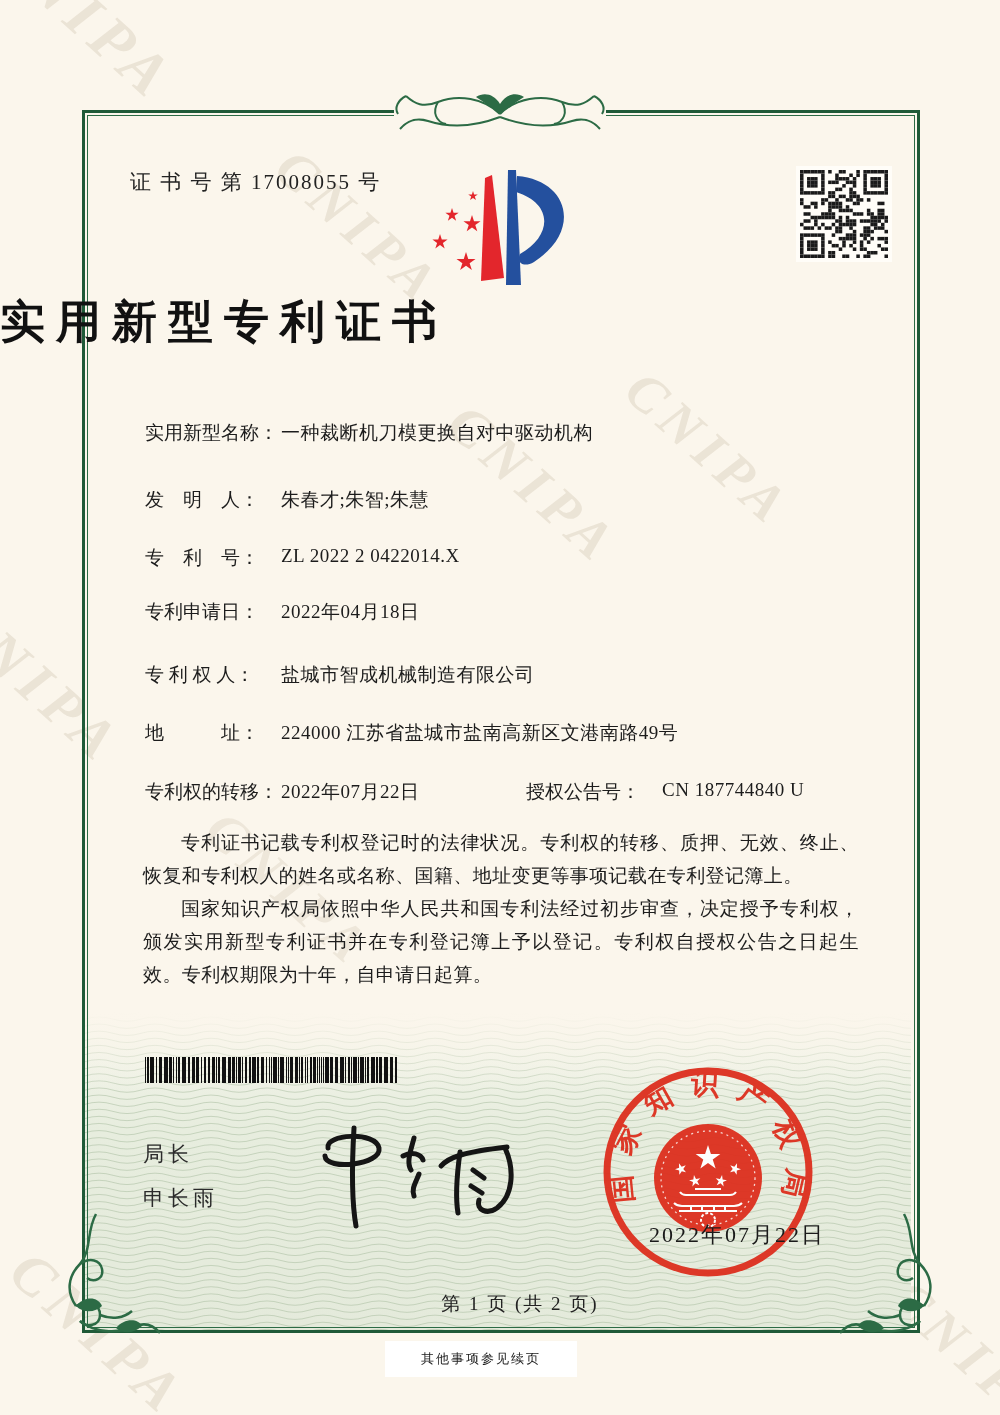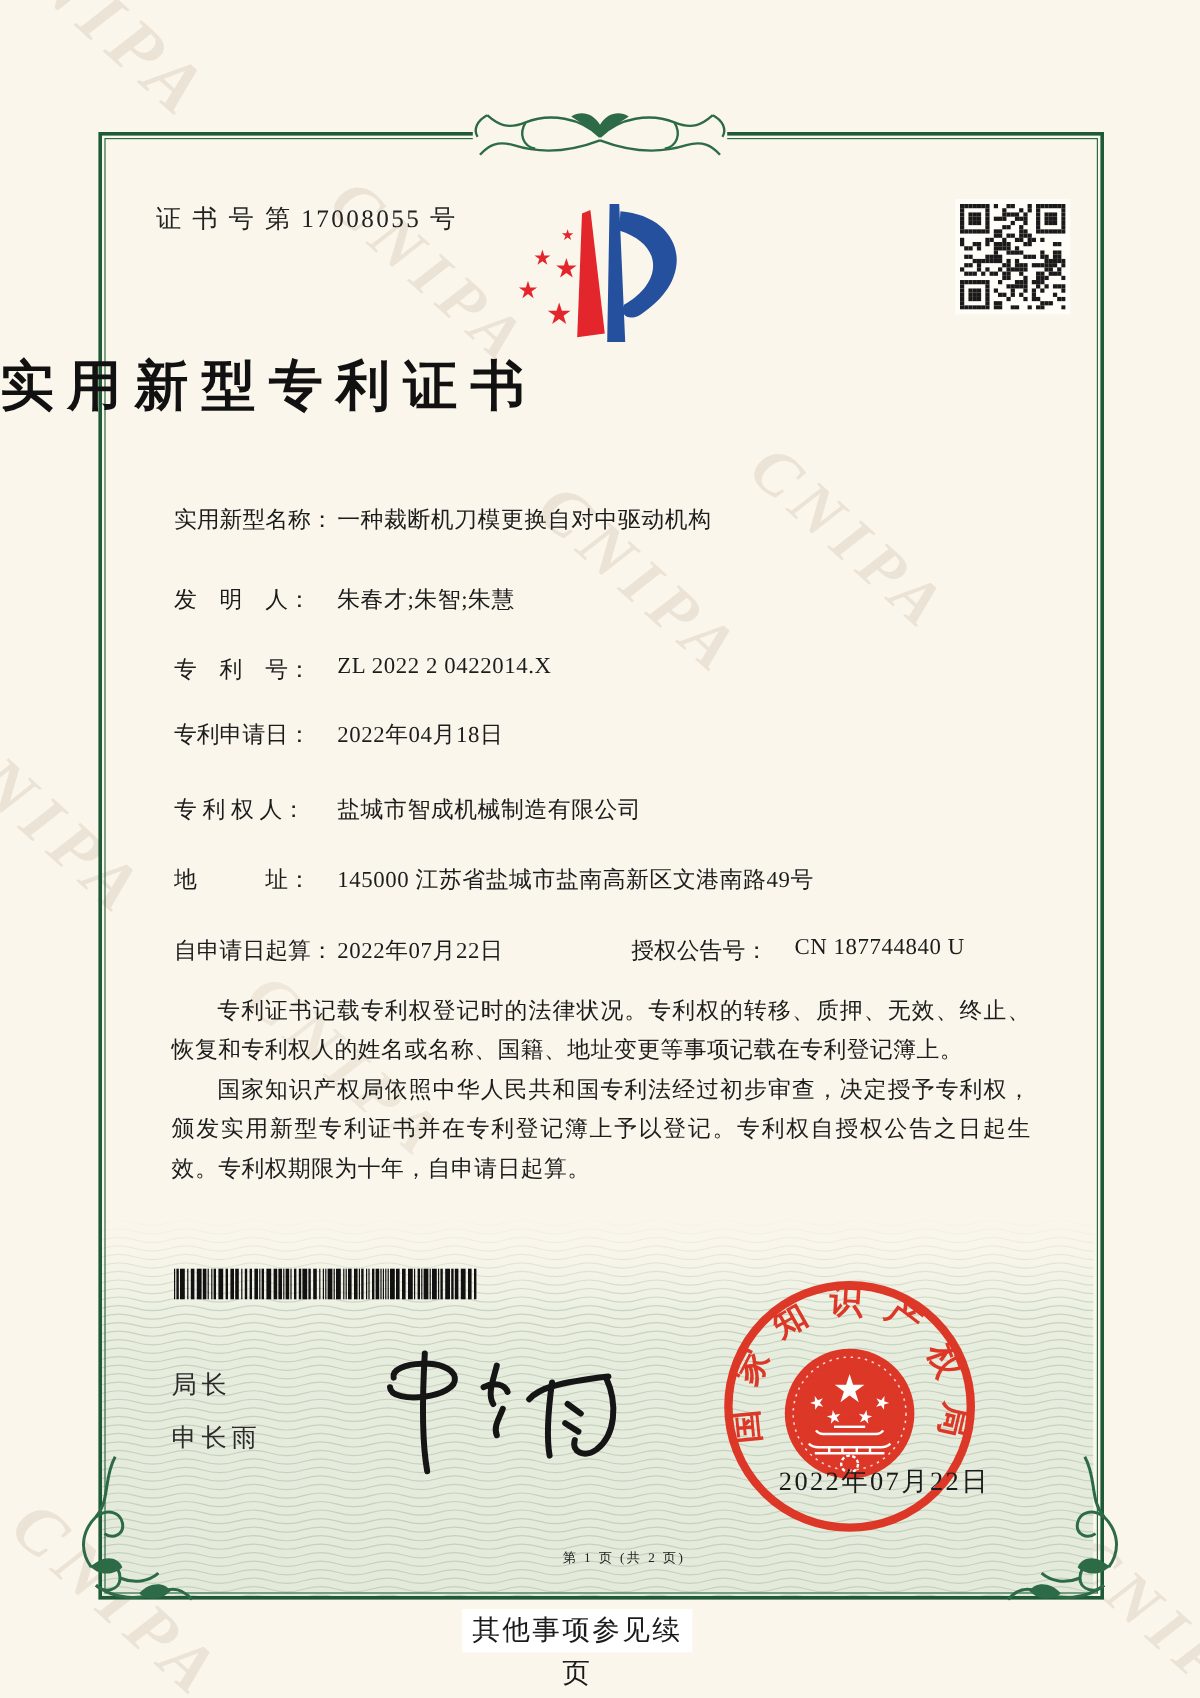--- a/index.html
+++ b/index.html
@@ -86,25 +86,25 @@
   .director-name{position:absolute; left:143px; top:1184px; z-index:5;
     font-family:"Liberation Sans","DejaVu Sans",sans-serif;
     font-size:21px; letter-spacing:4px; color:#2b2b2b;}
   .signature{position:absolute; left:292px; top:1112px; z-index:5;}
   .seal{position:absolute; left:593px; top:1057px; z-index:6; opacity:.95;}
   .seal-date{
     position:absolute; left:622px; top:1220px; width:230px; z-index:7;
     font-size:22px; letter-spacing:2px; color:#1a1a1a; text-align:center;
   }
   .page-info{position:absolute; left:130px; top:1291px; width:780px; z-index:5;
-    text-align:center; font-size:11px; letter-spacing:2px; color:#222;}
+    text-align:center; font-size:19px; letter-spacing:2px; color:#222;}
   .footer-note{
     position:absolute; left:385px; top:1341px; width:192px; height:36px; z-index:5;
     background:#ffffff; text-align:center; line-height:36px;
-    font-size:23px; letter-spacing:2px; color:#1a1a1a;
+    font-size:13px; letter-spacing:2px; color:#1a1a1a;
   }
 </style>
 </head>
 <body>
 
 <div class="page">
 
   <span class="wm wm1">CNIPA</span>
   <span class="wm wm2">CNIPA</span>
   <span class="wm wm3">CNIPA</span>
@@ -547,24 +547,24 @@
   <div class="row r3">
     <span class="lab">专利申请日：</span>
     <span class="val">2022年04月18日</span>
   </div>
   <div class="row r4">
     <span class="lab">专 利 权 人：</span>
     <span class="val">盐城市智成机械制造有限公司</span>
   </div>
   <div class="row r5">
     <span class="lab">地　　　址：</span>
-    <span class="val">145000 江苏省盐城市盐南高新区文港南路49号</span>
+    <span class="val">224000 江苏省盐城市盐南高新区文港南路49号</span>
   </div>
   <div class="row r6">
-    <span class="lab">自申请日起算：</span>
+    <span class="lab">专利权的转移：</span>
     <span class="val1">2022年07月22日</span>
     <span class="lab">授权公告号：</span>
     <span class="val">CN 187744840 U</span>
   </div>
 
   <div class="body-text">
     <p>专利证书记载专利权登记时的法律状况。专利权的转移、质押、无效、终止、恢复和专利权人的姓名或名称、国籍、地址变更等事项记载在专利登记簿上。</p>
     <p>国家知识产权局依照中华人民共和国专利法经过初步审查，决定授予专利权，颁发实用新型专利证书并在专利登记簿上予以登记。专利权自授权公告之日起生效。专利权期限为十年，自申请日起算。</p>
   </div>
 

